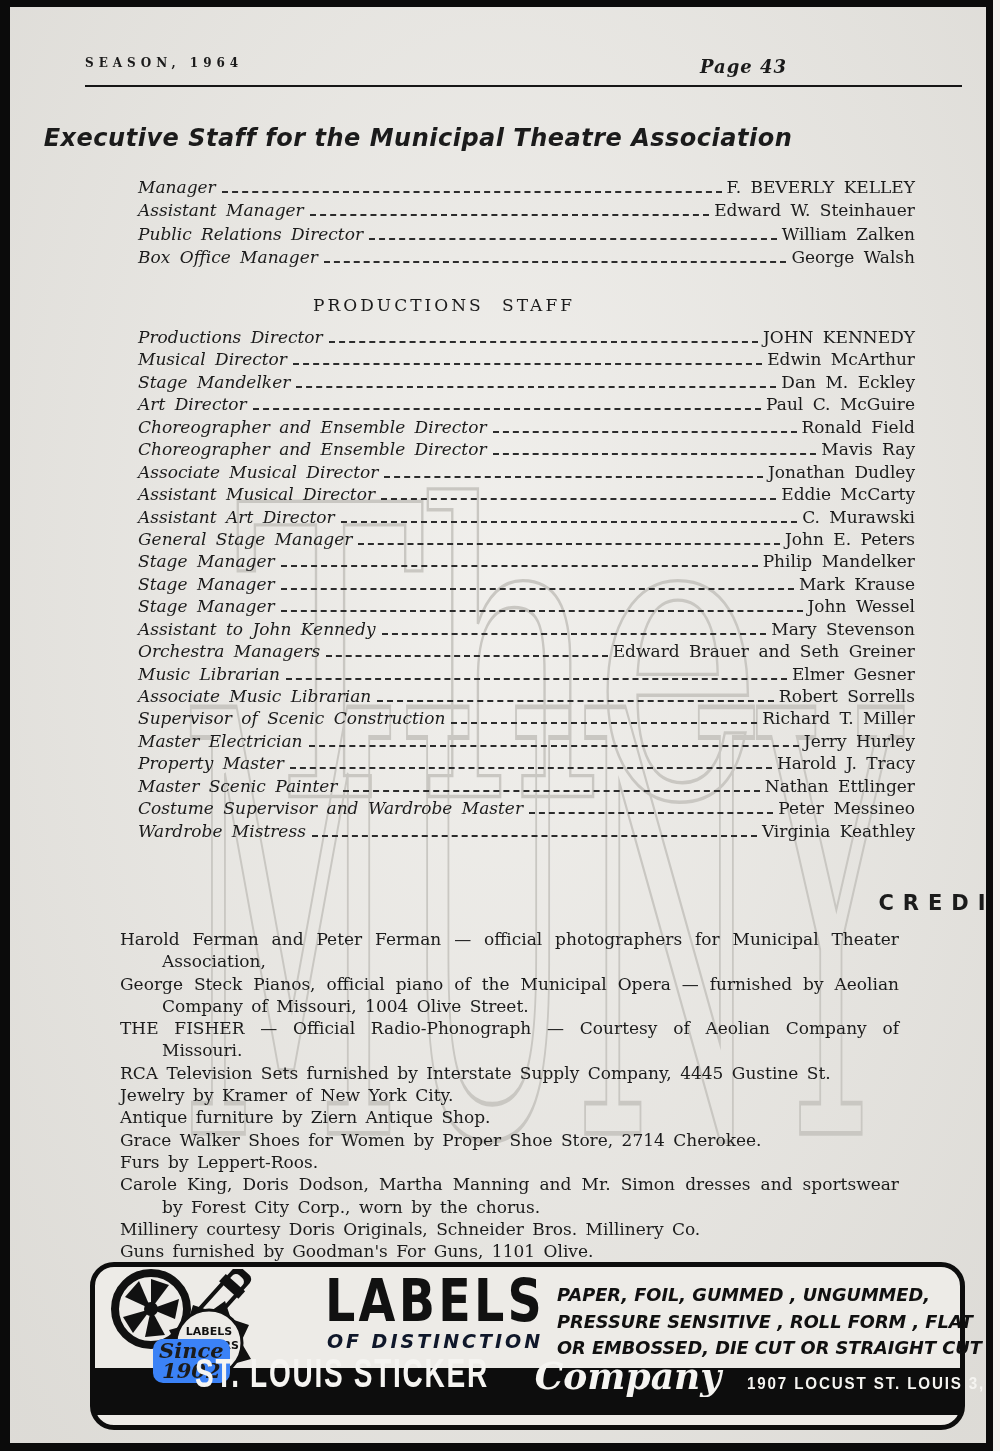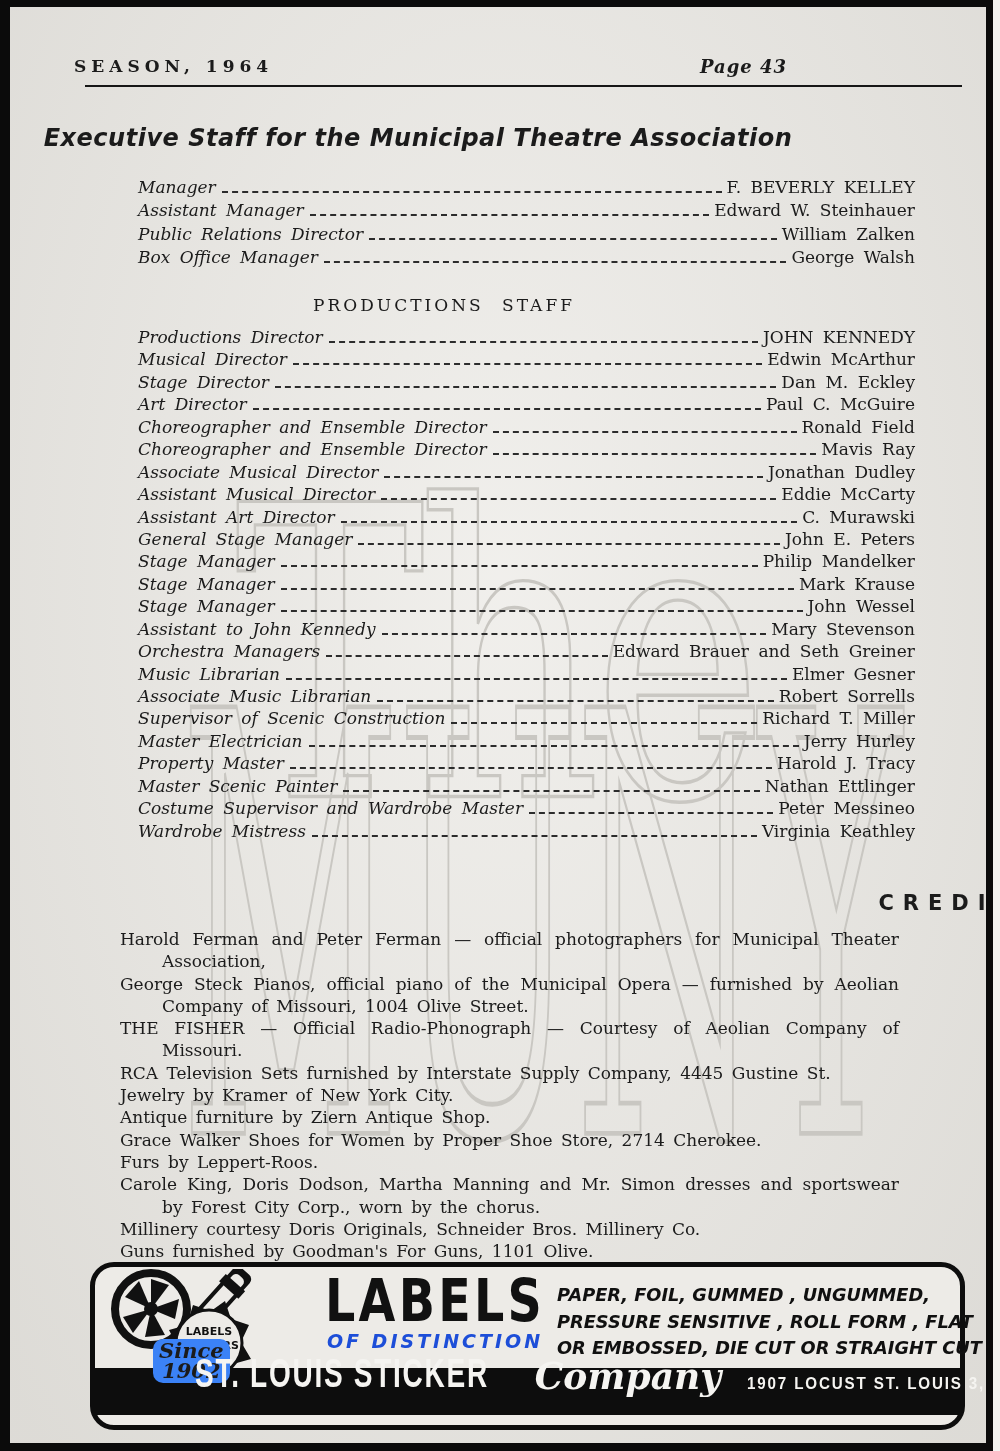--- a/index.html
+++ b/index.html
@@ -27,21 +27,21 @@
   .wm{position:absolute;z-index:0;color:transparent;
       -webkit-text-stroke:2.5px #c9c7c2;
       font-family:"DejaVu Serif", serif;font-weight:normal;line-height:1;
       transform-origin:top left;pointer-events:none;}
   .wm-the{left:235px;top:455px;font-size:300px;transform:scale(0.95,1.35);letter-spacing:-8px;}
   .wm-muny{left:180px;top:640px;font-size:300px;transform:scale(0.72,1.95);letter-spacing:-6px;}
 
   .content{position:absolute;inset:0;z-index:2;}
 
   
-  .season{position:absolute;left:74px;top:56px;font-size:17px;font-weight:bold;letter-spacing:5px;}
+  .season{position:absolute;left:85px;top:56px;font-size:12px;font-weight:bold;letter-spacing:5px;}
   .pagenum{position:absolute;left:700px;top:56px;width:262px;text-align:left;
            font-size:18px;font-weight:bold;font-style:italic;letter-spacing:1px;}
   .rule{position:absolute;left:85px;top:85px;width:877px;height:2px;background:#161616;}
 
   
   .exec-title{position:absolute;left:0;top:124px;width:836px;text-align:center;
       font-family:"DejaVu Sans", sans-serif;font-weight:bold;font-style:italic;
       font-size:24px;letter-spacing:0.5px;}
   .prod-heading{position:absolute;left:0;top:295px;width:888px;text-align:center;
       font-size:17px;letter-spacing:3px;word-spacing:10px;}
@@ -65,21 +65,21 @@
 
   
   .ad{position:absolute;left:90px;top:1262px;width:875px;height:168px;
       border:5px solid #0d0d0d;border-radius:24px;background:#edebe7;box-sizing:border-box;z-index:3;}
   .ad-bar{position:absolute;left:0;right:0;top:101px;height:47px;background:#0d0d0d;z-index:1;}
   .ad-headline{position:absolute;left:190px;top:6px;width:300px;text-align:center;z-index:2;
       font-family:"DejaVu Sans", sans-serif;font-weight:bold;font-size:58px;line-height:56px;
       letter-spacing:4px;transform:scaleX(0.82);transform-origin:center top;color:#111;}
   .ad-subheadline{position:absolute;left:190px;top:63px;width:300px;text-align:center;z-index:2;
       font-family:"DejaVu Sans", sans-serif;font-weight:bold;font-style:italic;font-size:19px;
-      letter-spacing:3px;color:#1d4ed8;}
+      letter-spacing:3px;color:#0f172a;}
   .ad-right{position:absolute;left:462px;top:15px;width:386px;z-index:2;
       font-family:"DejaVu Sans", sans-serif;font-weight:bold;font-style:italic;
       font-size:18.5px;line-height:26.5px;color:#101010;white-space:nowrap;transform:scaleX(0.96);transform-origin:left top;}
   .ad-since{position:absolute;left:58px;top:72px;z-index:4;text-align:center;
       font-style:italic;font-weight:bold;font-size:21px;line-height:20px;
       background:#3b82f6;border-radius:10px;padding:2px 6px;}
   .ad-logo{position:absolute;left:6px;top:2px;z-index:3;}
   .ad-company{position:absolute;left:100px;top:88px;z-index:4;display:flex;align-items:baseline;
       color:#f5f4f1;white-space:nowrap;}
   .co-caps{font-family:"Liberation Sans", sans-serif;font-weight:bold;font-size:33px;
@@ -142,21 +142,21 @@
           <span class="staff-name">JOHN KENNEDY</span>
         </div>
 
         <div class="staff-row">
           <span class="staff-role">Musical Director</span>
           <span class="staff-leader"></span>
           <span class="staff-name">Edwin McArthur</span>
         </div>
 
         <div class="staff-row">
-          <span class="staff-role">Stage Director</span>
+          <span class="staff-role">Stage Mandelker</span>
           <span class="staff-leader"></span>
           <span class="staff-name">Dan M. Eckley</span>
         </div>
 
         <div class="staff-row">
           <span class="staff-role">Art Director</span>
           <span class="staff-leader"></span>
           <span class="staff-name">Paul C. McGuire</span>
         </div>
 

